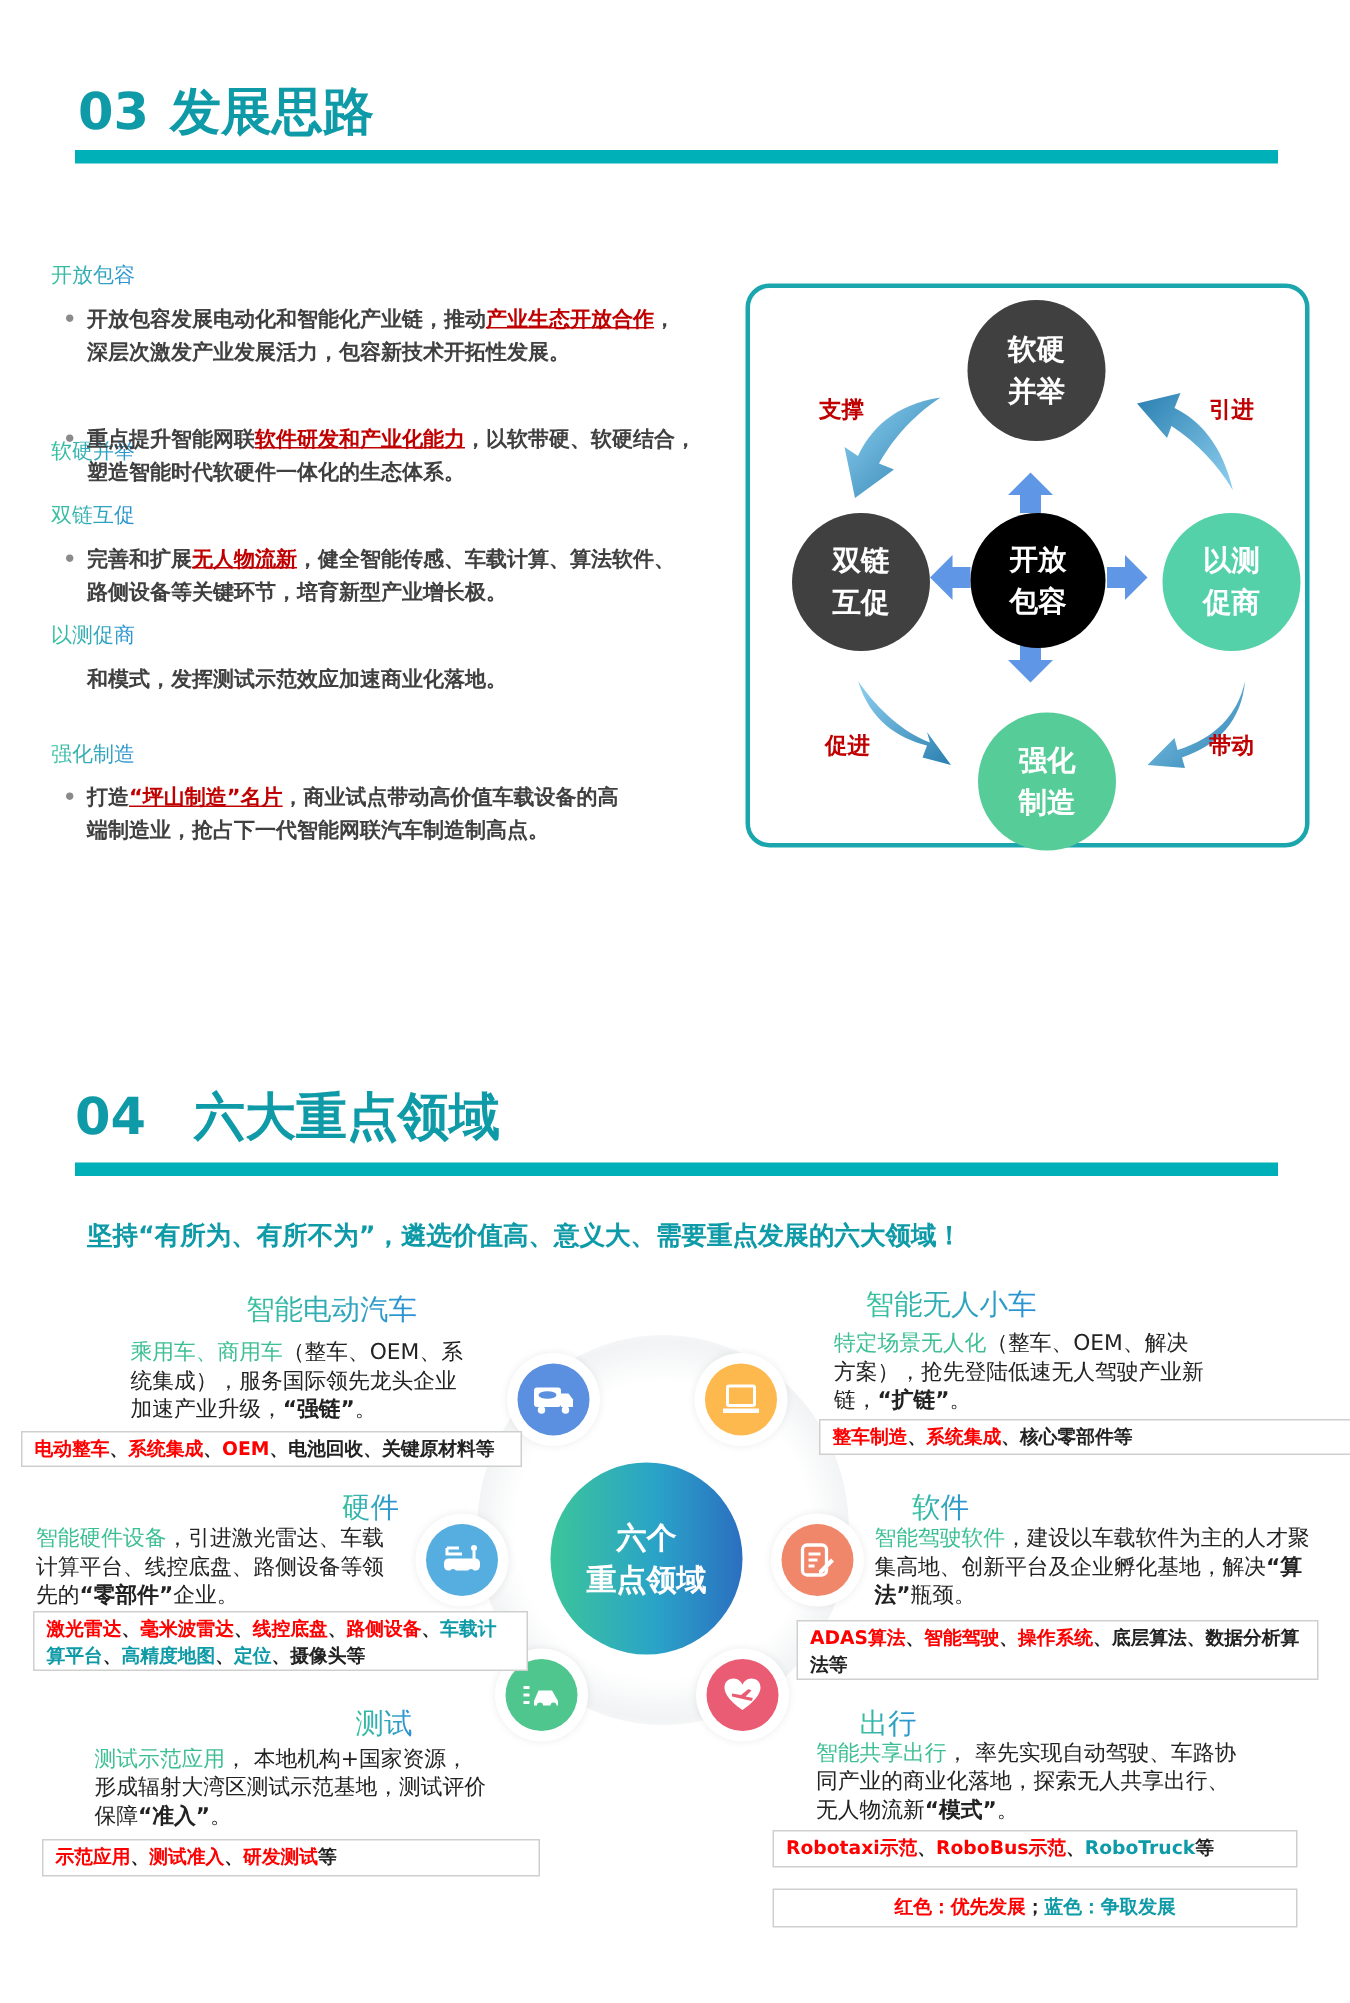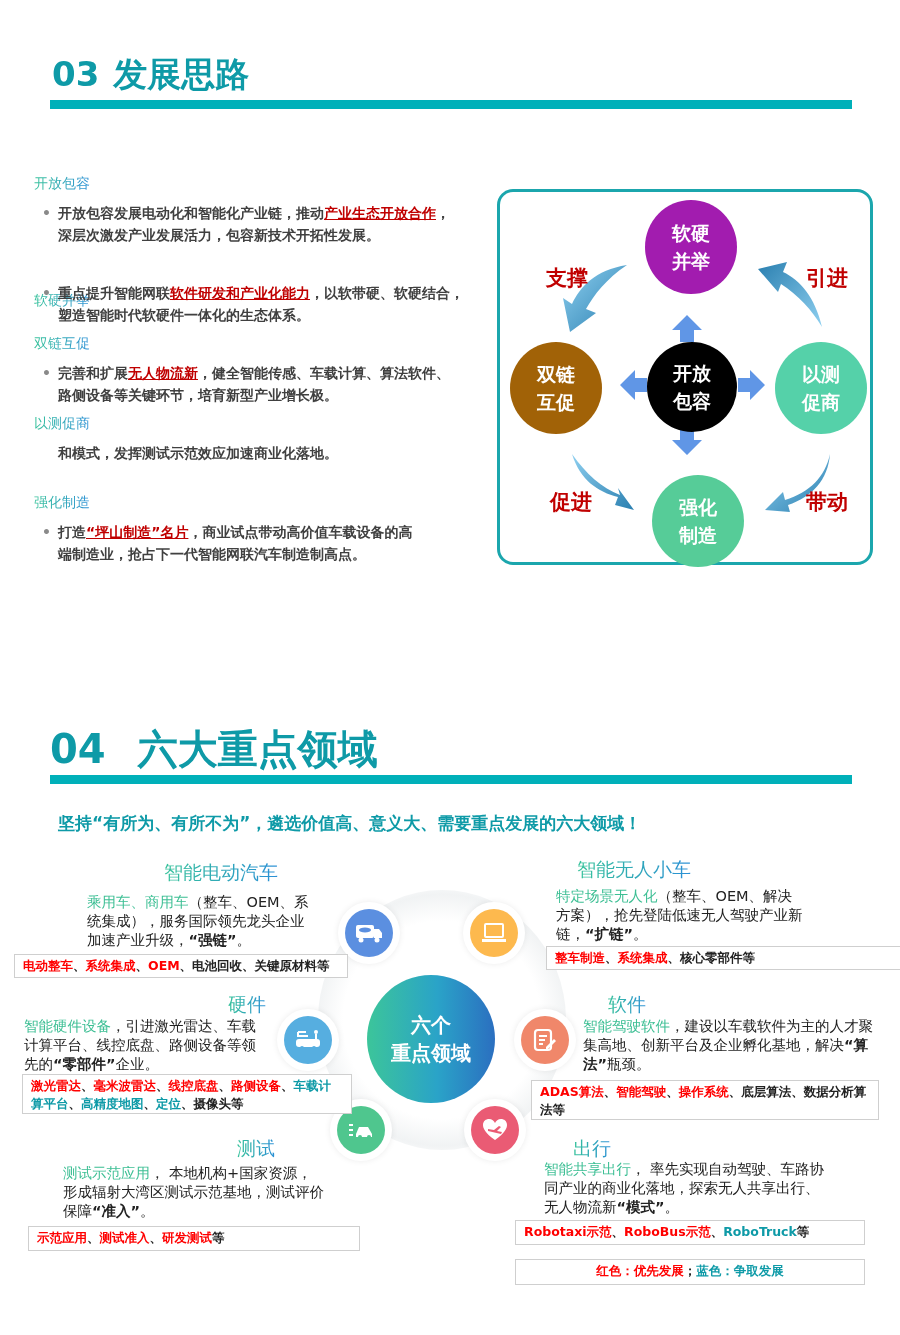--- a/index.html
+++ b/index.html
@@ -21,21 +21,21 @@
   .pillar-b .dot { display: inline-block; width: 16px; color: #8a8a8a; }
   .pillar-b .line2 { padding-left: 16px; }
   .hl { color: #c00000; text-decoration: underline; text-decoration-color: #c00000; }
 
   
   .diagram { position: absolute; left: 497px; top: 189px; width: 376px; height: 376px;
              border: 3px solid #1ba6ad; border-radius: 16px; box-sizing: border-box; }
   .circ { position: absolute; border-radius: 50%; color: #fff; font-weight: bold; font-size: 19px;
           display: flex; flex-direction: column; align-items: center; justify-content: center;
           line-height: 28px; text-align: center; }
-  .lbl-red { position: absolute; color: #c00000; font-weight: bold; font-size: 21px;
+  .lbl-red { position: absolute; color: #c00000; font-weight: bold; font-size: 15px;
              font-family: "DejaVu Serif", "Liberation Serif", serif; white-space: nowrap; }
 
   
   .tagline { position: absolute; left: 58px; top: 812px; font-size: 17px; font-weight: bold; color: #0e9aa7; white-space: nowrap; }
   .dom-h { position: absolute; font-size: 19px; white-space: nowrap;
            background: linear-gradient(90deg, #36c29a, #2a8fd6); -webkit-background-clip: text;
            background-clip: text; -webkit-text-fill-color: transparent; }
   .dom-b { position: absolute; font-size: 14.5px; line-height: 19px; color: #222; }
   .dom-b .g { color: #3dbf94; }
   .dom-b b { font-weight: bold; }
@@ -116,25 +116,25 @@
     <path d="M72,262 C80,288 98,300 118,305 L115,313 L134,318 L118,296 L120,303 C102,296 86,282 72,262 Z" fill="url(#ga)"></path>
 
     <path d="M330,262 C325,285 310,300 285,308 L283,300 L265,318 L290,320 L288,313 C312,305 328,288 330,262 Z" fill="url(#ga)"></path>
 
     <polygon points="187,123 172,138 180,138 180,150 194,150 194,138 202,138" fill="#6096e6"></polygon>
     <polygon points="187,263 172,248 180,248 180,236 194,236 194,248 202,248" fill="#6096e6"></polygon>
     <polygon points="120,193 135,178 135,186 147,186 147,200 135,200 135,208" fill="#6096e6"></polygon>
     <polygon points="265,193 250,178 250,186 238,186 238,200 250,200 250,208" fill="#6096e6"></polygon>
   </svg>
 
-  <div class="circ" style="left:145px; top:8px; width:92px; height:94px; background:#a21caf;">
+  <div class="circ" style="left:145px; top:8px; width:92px; height:94px; background:#404040;">
     <span>软硬</span>
       <span>并举</span>
   </div>
-  <div class="circ" style="left:10px; top:150px; width:92px; height:92px; background:#a16207;">
+  <div class="circ" style="left:28px; top:150px; width:92px; height:92px; background:#404040;">
     <span>双链</span>
       <span>互促</span>
   </div>
   <div class="circ" style="left:147px; top:150px; width:90px; height:90px; background:#000000;">
     <span>开放</span>
       <span>包容</span>
   </div>
   <div class="circ" style="left:275px; top:150px; width:92px; height:92px; background:#55d1a9;">
     <span>以测</span>
       <span>促商</span>
@@ -143,21 +143,21 @@
     <span>强化</span>
       <span>制造</span>
   </div>
 
   <div class="lbl-red" style="left:46px; top:72px;">支撑</div>
   <div class="lbl-red" style="left:306px; top:72px;">引进</div>
   <div class="lbl-red" style="left:50px; top:296px;">促进</div>
   <div class="lbl-red" style="left:306px; top:296px;">带动</div>
 </div>
 
-<div class="sec-title" style="left:50px; top:722px; font-size:40px;">
+<div class="sec-title" style="left:50px; top:722px; font-size:34px;">
   <span class="num" style="margin-right:32px;">04</span><span>六大重点领域</span>
 </div>
 <div class="rule" style="top:775px;"></div>
 <div class="tagline">坚持“有所为、有所不为”，遴选价值高、意义大、需要重点发展的六大领域！</div>
 
 <div class="ring"></div>
 <div class="center-c">
   <span>六个</span>
     <span>重点领域</span>
 </div>

